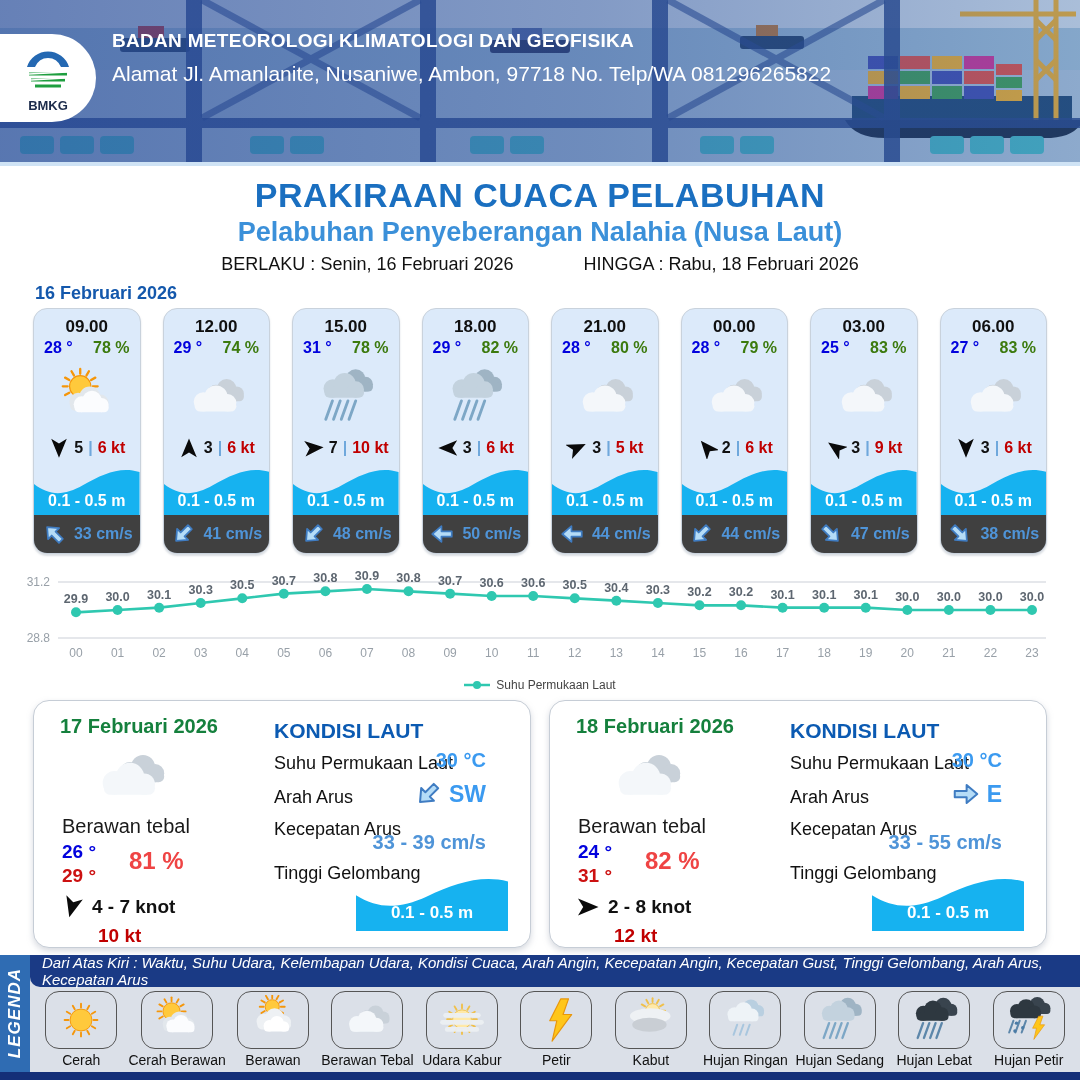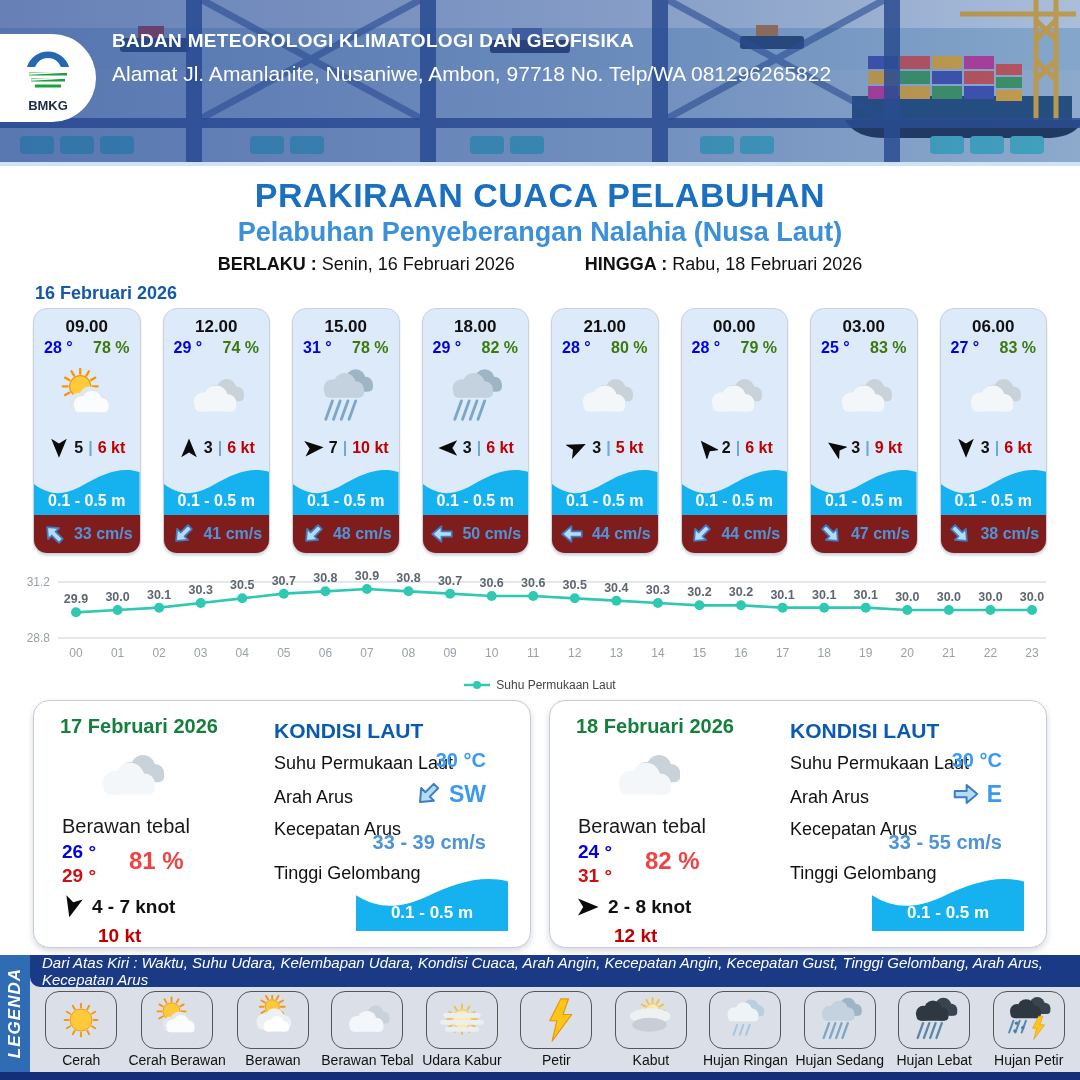--- a/index.html
+++ b/index.html
@@ -19,41 +19,41 @@
   .head-agency { font-size:19px; font-weight:bold; letter-spacing:.3px; }
   .head-station { font-size:31px; font-weight:bold; margin-top:6px; }
   .head-address { font-size:21px; margin-top:10px; }
   .header-strip { height:4px; background:#cfe3f5; flex:none; }
 
   
   .title-main { text-align:center; margin-top:10px; font-size:34px; font-weight:800; color:#1a6fc0;
     letter-spacing:.5px; text-shadow:0 1px 0 #fff; }
   .title-sub { text-align:center; margin-top:2px; font-size:27px; font-weight:bold; color:#3b90d9; }
   .validity { display:flex; justify-content:center; gap:70px; margin-top:6px; font-size:18px; color:#111; }
-  .validity b { font-weight:bold; }
+  .validity b { font-weight:normal; }
 
   
   .hourly-date { margin:8px 0 4px 35px; font-size:18px; font-weight:bold; color:#1458ac; }
   .cards-row { display:flex; gap:22px; padding:0 33px; flex:none; }
   .hcard { flex:1; height:246px; background:#dceafa; border:1px solid #c9d2dc; border-radius:14px;
     overflow:hidden; display:flex; flex-direction:column; box-shadow:0 2px 2px rgba(150,160,175,.35); }
   .hc-time { text-align:center; font-size:17px; font-weight:bold; color:#101010; margin-top:8px; }
   .hc-temps { display:flex; justify-content:space-between; padding:2px 10px 0 10px; font-size:16px; font-weight:bold; }
   .hc-temp { color:#0202dd; } .hc-hum { color:#3c7a0e; }
   .hc-icon { flex:1; display:flex; align-items:center; justify-content:center; }
   .hc-wind { display:flex; align-items:center; justify-content:center; gap:4px; font-size:16px; font-weight:bold;
     color:#111; margin-bottom:4px; }
   .hc-wind .pipe { color:#6fa8dc; font-weight:bold; padding:0 1px; }
   .hc-wind .gust { color:#c00000; }
   .wave-band { position:relative; height:52px; flex:none; }
   .wave-band svg { position:absolute; inset:0; width:100%; height:100%; }
   .wave-band span { position:absolute; left:0; right:0; bottom:5px; text-align:center;
     color:#fff; font-size:16px; font-weight:bold; }
   .hc-cur { height:38px; display:flex; align-items:center; justify-content:center; gap:7px;
-    font-size:16px; font-weight:bold; color:#4f94d8; background:#7f1d1d; }
+    font-size:16px; font-weight:bold; color:#4f94d8; background:#404040; }
 
   
   .chart-wrap { margin-top:6px; flex:none; }
   .chart-legend { display:flex; align-items:center; justify-content:center; gap:6px;
     font-size:12px; color:#444; margin-top:-2px; }
 
   
   .daily-row { display:flex; gap:18px; padding:0 33px; margin-top:8px; flex:none; }
   .dcard { position:relative; width:498px; height:248px; background:#fff; border:1px solid #c6cdd6;
     border-radius:16px; box-shadow:0 3px 6px rgba(140,150,165,.35); }

